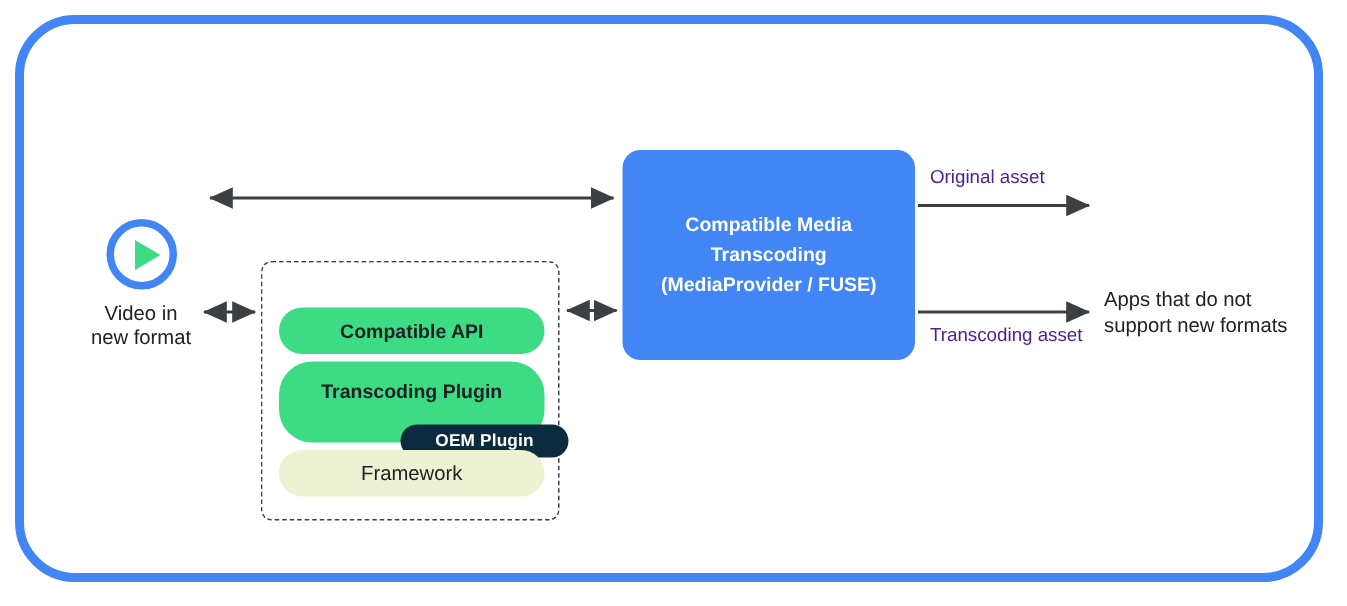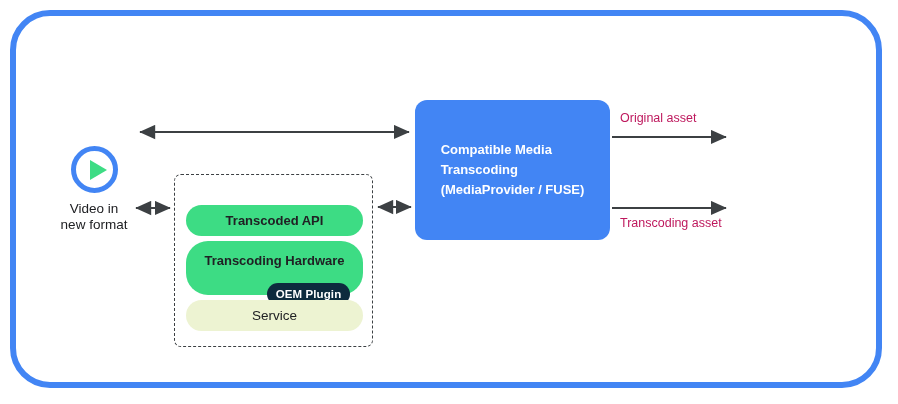--- a/index.html
+++ b/index.html
@@ -133,21 +133,21 @@
     height: 31px;
     background: #edf3d2;
     font-weight: normal;
     font-size: 13.5px;
   }
 
   .oem-pill {
     position: absolute;
     left: 92px;
     top: 108px;
-    width: 83px;
+    width: 112px;
     height: 22px;
     box-sizing: border-box;
     border-radius: 11px;
     background: #0d2b3e;
     color: #ffffff;
     font-size: 11.5px;
     font-weight: bold;
     display: flex;
     align-items: center;
     justify-content: center;
@@ -161,33 +161,33 @@
     top: 100px;
     width: 195px;
     height: 140px;
     box-sizing: border-box;
     border-radius: 12px;
     background: #4285f4;
     color: #ffffff;
     display: flex;
     align-items: center;
     justify-content: center;
-    text-align: left;
+    text-align: center;
     font-size: 13px;
     font-weight: bold;
     line-height: 20px;
     white-space: pre-line;
     padding: 16px 6px;
   }
 
   
   .edge-label {
     position: absolute;
     font-size: 12.5px;
-    color: #be185d;
+    color: #4c1d95;
     white-space: nowrap;
   }
   .label-original  { left: 620px; top: 111px; }
   .label-transcoded{ left: 620px; top: 216px; }
 
   
   .endpoint-caption {
     position: absolute;
     font-size: 13.5px;
     line-height: 17px;
@@ -239,37 +239,39 @@
     <div class="play-ring">
       <div class="play-tri"></div>
     </div>
     <div class="video-caption">Video in
 new format</div>
   </div>
 
   <div class="framework-box">
 
     <div class="stack-item item-api">
-      <span>Transcoded API</span>
+      <span>Compatible API</span>
     </div>
 
     <div class="stack-item item-service">
-      <span>Transcoding Hardware</span>
+      <span>Transcoding Plugin</span>
     </div>
 
     <div class="oem-pill">OEM Plugin</div>
 
     <div class="stack-item item-hardware">
-      <span>Service</span>
+      <span>Framework</span>
     </div>
   </div>
 
   <div class="cmt-box">Compatible Media
 Transcoding
 (MediaProvider / FUSE)</div>
 
   <div class="edge-label label-original">Original asset</div>
 
   <div class="edge-label label-transcoded">Transcoding asset</div>
 
 
+  <div class="endpoint-caption caption-no-support">Apps that do not
+support new formats</div>
 
 </div>
 
 </body></html>

